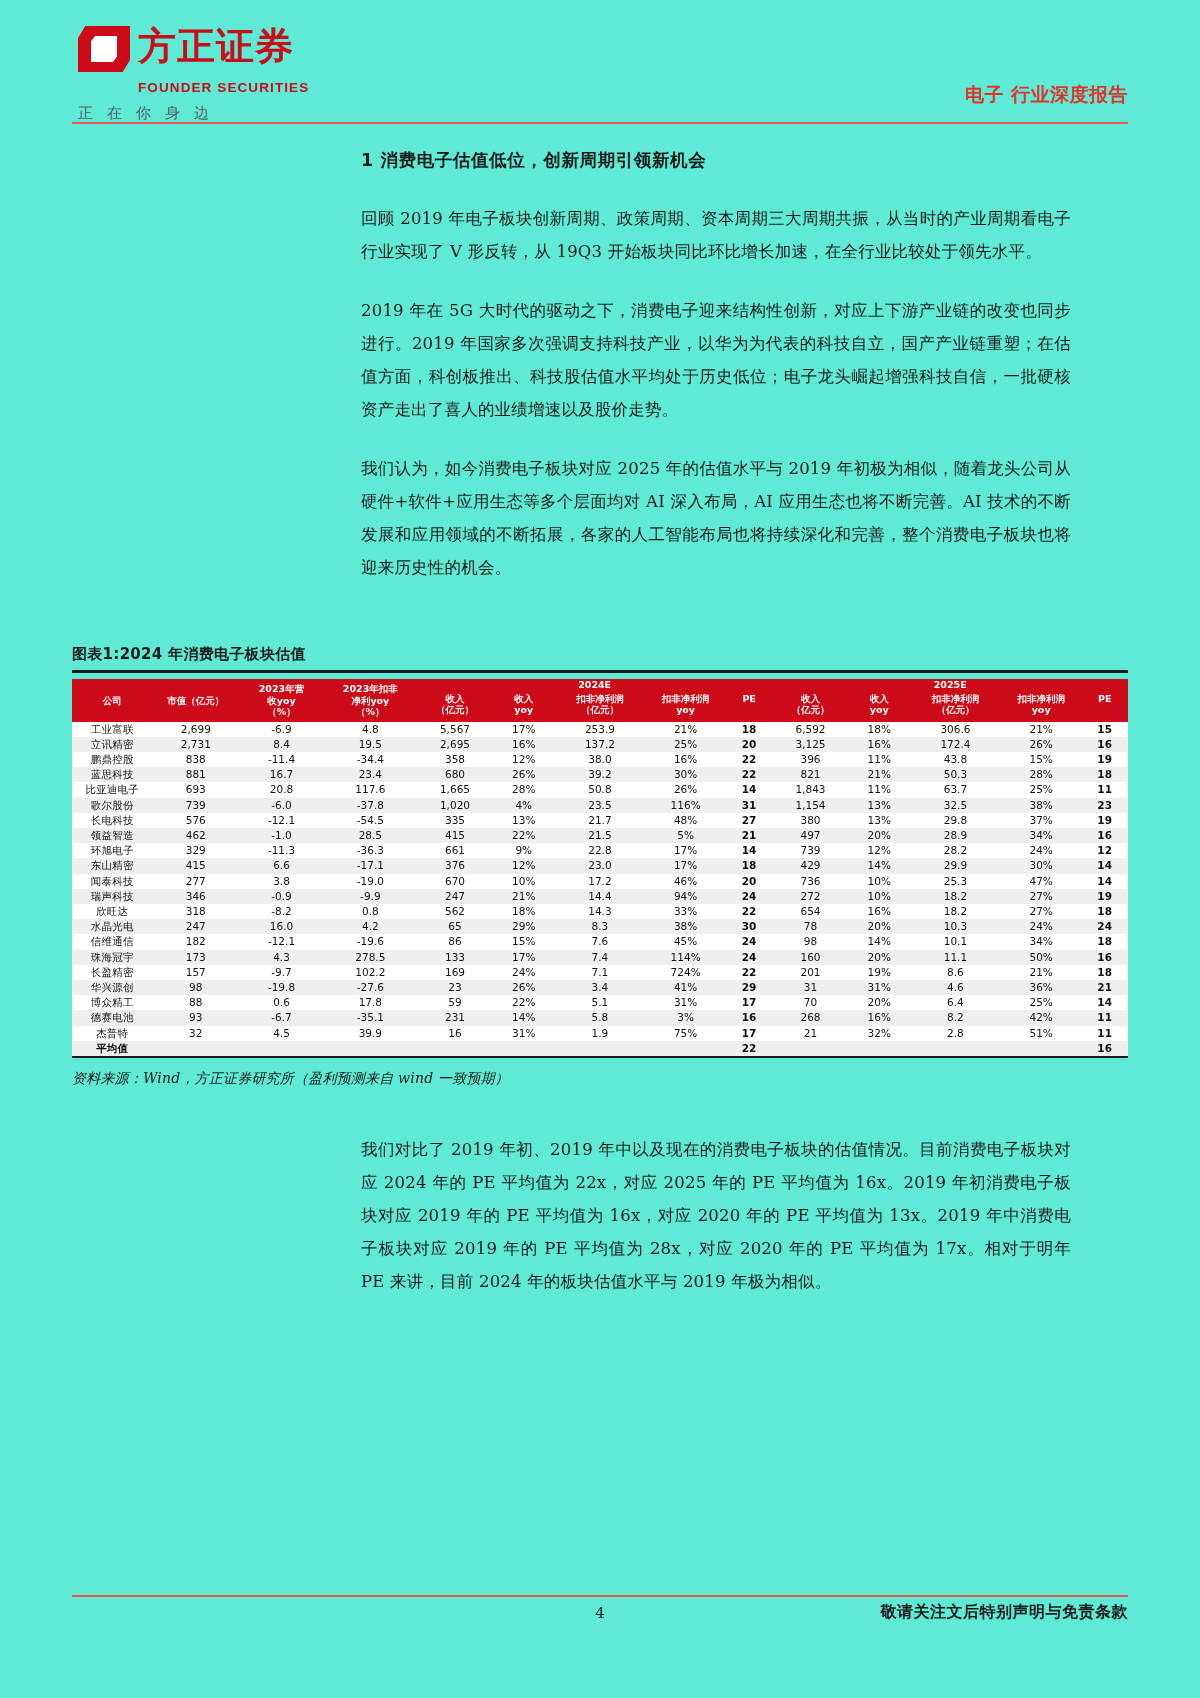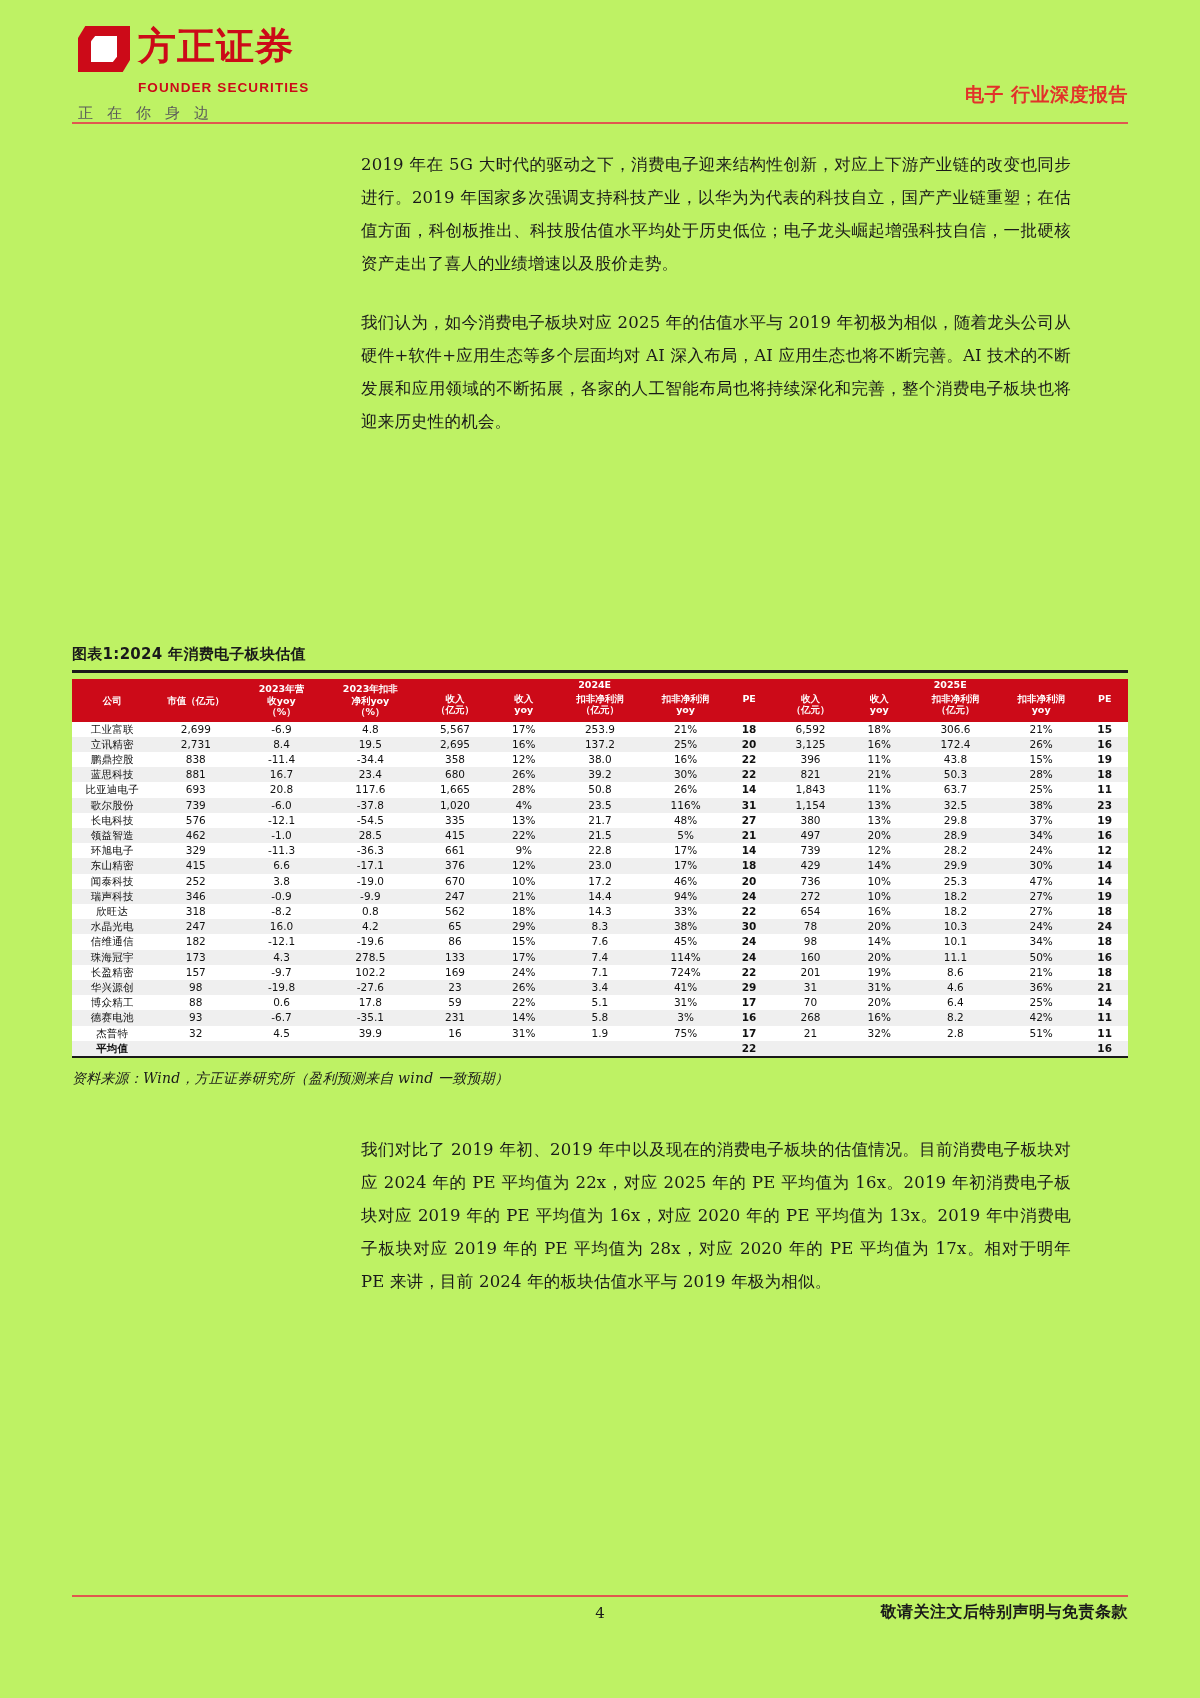--- a/index.html
+++ b/index.html
@@ -1,18 +1,18 @@
 <!DOCTYPE html>
 <html><head>
 <meta charset="utf-8">
 <style>
   html,body{margin:0;padding:0;background:#c8c8c8;}
   body{font-family:"Liberation Serif", serif;}
   .page{
-    width:1200px;height:1698px;background:#bef264;margin:0 auto;position:relative;
+    width:1200px;height:1698px;background:#5eead4;margin:0 auto;position:relative;
     box-sizing:border-box;overflow:hidden;
   }
 
   
   .header{position:absolute;left:0;top:0;width:1200px;height:126px;}
   .logo-wrap{position:absolute;left:78px;top:26px;}
   .logo-row{display:flex;align-items:flex-start;}
   .logo-mark{width:52px;height:46px;position:relative;margin-right:8px;}
   .logo-mark .outer{
     position:absolute;left:0;top:0;width:52px;height:46px;background:#cc0a18;
@@ -117,20 +117,22 @@
           <div class="logo-en">FOUNDER SECURITIES</div>
         </div>
       </div>
       <div class="logo-slogan">正在你身边</div>
     </div>
     <div class="header-right">电子 行业深度报告</div>
     <div class="header-rule"></div>
   </div>
 
   <div class="content">
+    <h2 class="sec">1 消费电子估值低位，创新周期引领新机会</h2>
+    <p class="para">回顾 2019 年电子板块创新周期、政策周期、资本周期三大周期共振，从当时的产业周期看电子行业实现了 V 形反转，从 19Q3 开始板块同比环比增长加速，在全行业比较处于领先水平。</p>
     <p class="para">2019 年在 5G 大时代的驱动之下，消费电子迎来结构性创新，对应上下游产业链的改变也同步进行。2019 年国家多次强调支持科技产业，以华为为代表的科技自立，国产产业链重塑；在估值方面，科创板推出、科技股估值水平均处于历史低位；电子龙头崛起增强科技自信，一批硬核资产走出了喜人的业绩增速以及股价走势。</p>
     <p class="para">我们认为，如今消费电子板块对应 2025 年的估值水平与 2019 年初极为相似，随着龙头公司从硬件+软件+应用生态等多个层面均对 AI 深入布局，AI 应用生态也将不断完善。AI 技术的不断发展和应用领域的不断拓展，各家的人工智能布局也将持续深化和完善，整个消费电子板块也将迎来历史性的机会。</p>
   </div>
 
   <div class="fig">
     <div class="fig-title">图表1:2024 年消费电子板块估值</div>
     <div class="fig-rule"></div>
 
     <table class="val">
       <colgroup>
@@ -359,21 +361,21 @@
             <td>17%</td>
             <td class="pe">18</td>
             <td>429</td>
             <td>14%</td>
             <td>29.9</td>
             <td>30%</td>
             <td class="pe">14</td>
           </tr>
           <tr class="plain">
             <td class="name">闻泰科技</td>
-            <td>252</td>
+            <td>277</td>
             <td>3.8</td>
             <td>-19.0</td>
             <td>670</td>
             <td>10%</td>
             <td>17.2</td>
             <td>46%</td>
             <td class="pe">20</td>
             <td>736</td>
             <td>10%</td>
             <td>25.3</td>

